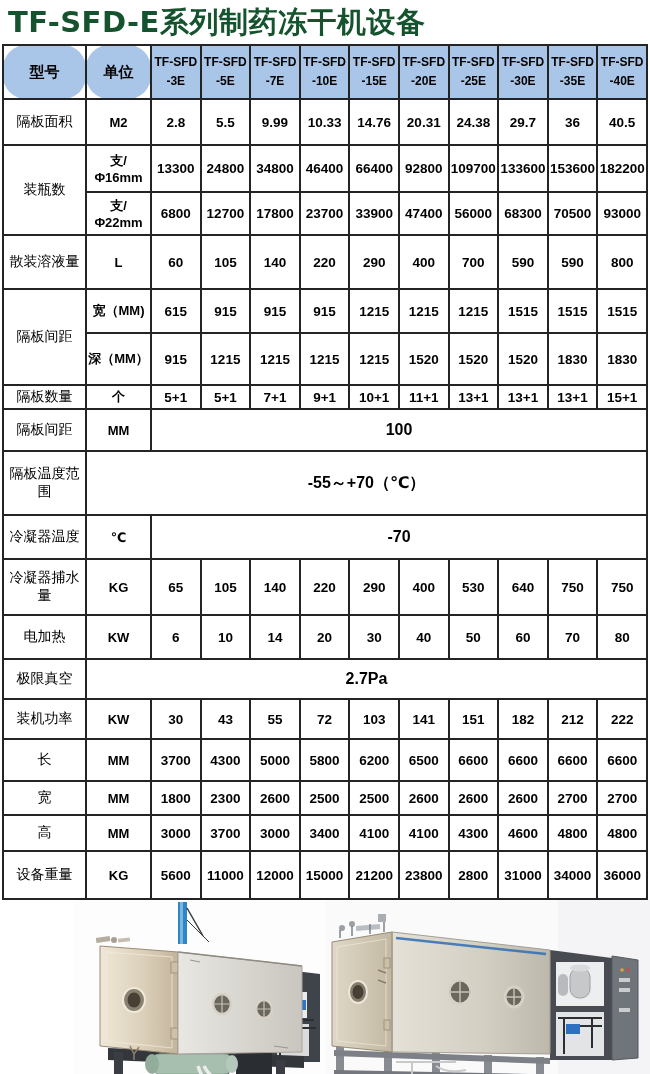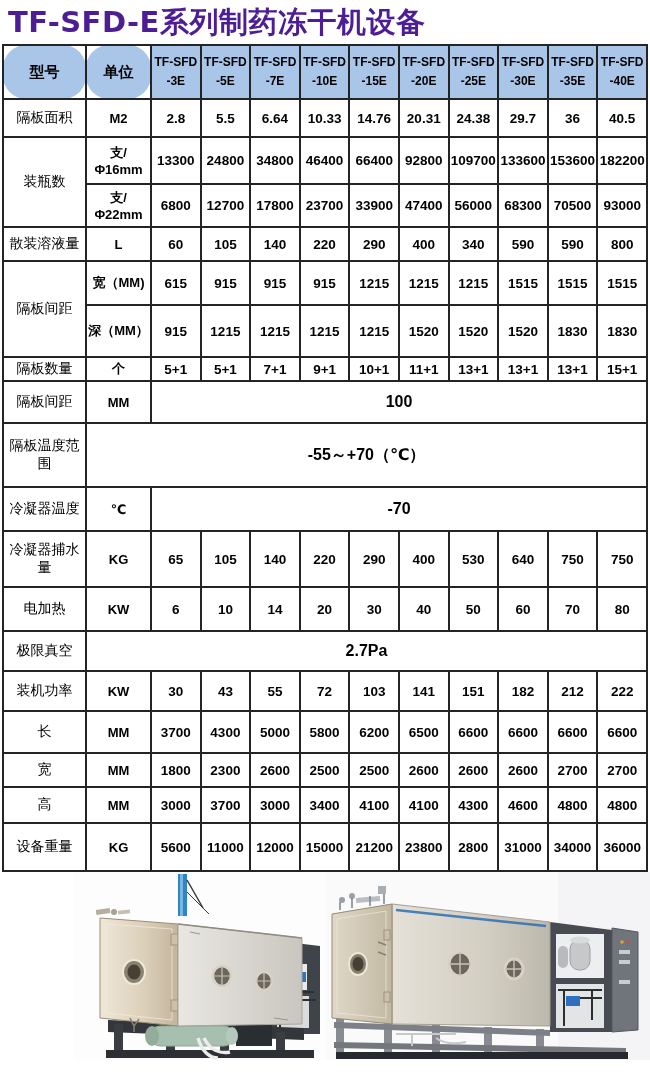--- a/index.html
+++ b/index.html
@@ -4,21 +4,21 @@
 <style>
   html,body{margin:0;padding:0;}
   body{
     width:650px;height:1074px;background:#ffffff;
     font-family:"Liberation Sans","DejaVu Sans",sans-serif;
     color:#000;overflow:hidden;
   }
   .page-title{
     margin:5px 0 5px 8px;
     font-size:29px;line-height:34px;font-weight:900;
-    letter-spacing:0.5px;color:#4c1d95;
+    letter-spacing:0.5px;color:#14532d;
     font-family:"DejaVu Sans","Liberation Sans",sans-serif;
   }
   table.spec{
     border-collapse:collapse;table-layout:fixed;
     width:646px;margin-left:2px;
   }
   table.spec th,table.spec td{
     border:2px solid #242424;
     text-align:center;vertical-align:middle;
     padding:0;overflow:hidden;
@@ -91,26 +91,26 @@
           <div class="model-line">TF-SFD</div>
           <div class="model-line">-35E</div>
         </th>
         <th class="model-head">
           <div class="model-line">TF-SFD</div>
           <div class="model-line">-40E</div>
         </th>
       </tr>
   </thead>
   <tbody id="table-body">
-      <tr class="" style="height: 38px; border-radius: 18px;">
+      <tr class="" style="height: 46px; border-radius: 18px;">
         <th class="row-label">隔板面积</th>
         <td class="unit-cell">M2</td>
         <td class="value-cell">2.8</td>
         <td class="value-cell">5.5</td>
-        <td class="value-cell">6.64</td>
+        <td class="value-cell">9.99</td>
         <td class="value-cell">10.33</td>
         <td class="value-cell">14.76</td>
         <td class="value-cell">20.31</td>
         <td class="value-cell">24.38</td>
         <td class="value-cell">29.7</td>
         <td class="value-cell">36</td>
         <td class="value-cell">40.5</td>
       </tr>
       <tr class="" style="height: 47px;">
         <th class="row-label" rowspan="2">装瓶数</th>
@@ -132,30 +132,30 @@
         <td class="value-cell">12700</td>
         <td class="value-cell">17800</td>
         <td class="value-cell">23700</td>
         <td class="value-cell">33900</td>
         <td class="value-cell">47400</td>
         <td class="value-cell">56000</td>
         <td class="value-cell">68300</td>
         <td class="value-cell">70500</td>
         <td class="value-cell">93000</td>
       </tr>
-      <tr class="" style="height: 34px;">
+      <tr class="" style="height: 54px;">
         <th class="row-label">散装溶液量</th>
         <td class="unit-cell">L</td>
         <td class="value-cell">60</td>
         <td class="value-cell">105</td>
         <td class="value-cell">140</td>
         <td class="value-cell">220</td>
         <td class="value-cell">290</td>
         <td class="value-cell">400</td>
-        <td class="value-cell">340</td>
+        <td class="value-cell">700</td>
         <td class="value-cell">590</td>
         <td class="value-cell">590</td>
         <td class="value-cell">800</td>
       </tr>
       <tr class="" style="height: 44px;">
         <th class="row-label" rowspan="2">隔板间距</th>
         <td class="unit-cell">宽（MM)</td>
         <td class="value-cell">615</td>
         <td class="value-cell">915</td>
         <td class="value-cell">915</td>

